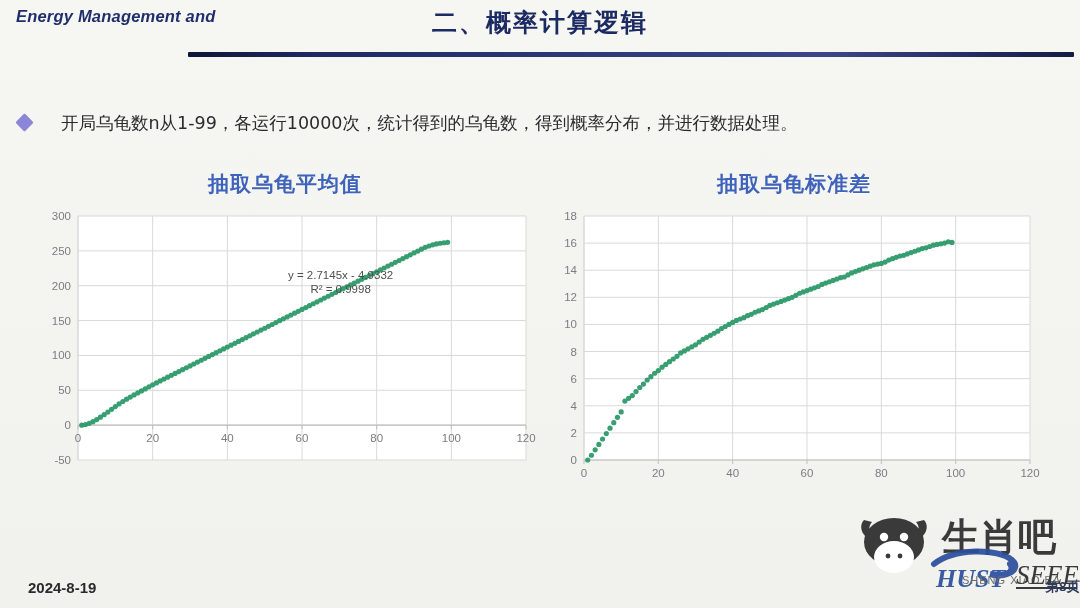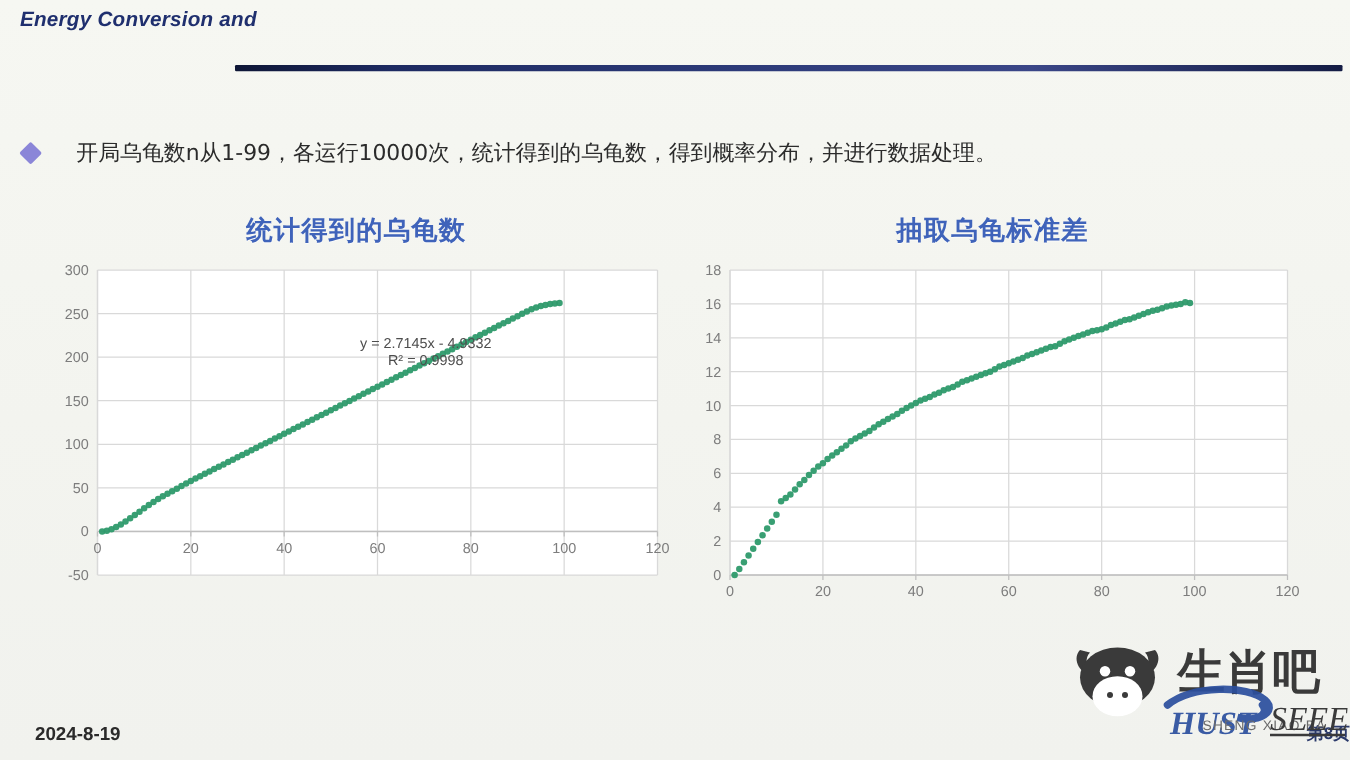--- a/index.html
+++ b/index.html
@@ -157,33 +157,34 @@
     pointer-events: none;
   }
   .watermark svg { display: block; }
 </style>
 </head>
 <body>
 
 <div class="slide">
 
   <div class="lab-logo">
-    <span>Energy Conversion and</span>
+    <span>Energy Management and</span>
   </div>
 
+  <div class="header-title">二、概率计算逻辑</div>
 
   <div class="header-rule"></div>
 
   <div class="bullet-row">
     <span class="bullet-diamond"></span>
     <span class="bullet-text">开局乌龟数n从1-99，各运行10000次，统计得到的乌龟数，得到概率分布，并进行数据处理。</span>
   </div>
 
   <div class="chart-block" id="chart-left">
-    <div class="chart-title">统计得到的乌龟数</div>
+    <div class="chart-title">抽取乌龟平均值</div>
     <div class="plot-wrap">
       <svg id="svg-mean" viewBox="0 0 510 288" preserveAspectRatio="none">
           <rect x="48" y="10" width="448" height="244" fill="#ffffff"></rect>
           <line x1="48" y1="254" x2="496" y2="254" stroke="#d9d9d9" stroke-width="1"></line>
           <line x1="48" y1="219.14285714285714" x2="496" y2="219.14285714285714" stroke="#d9d9d9" stroke-width="1"></line>
           <line x1="48" y1="184.28571428571428" x2="496" y2="184.28571428571428" stroke="#d9d9d9" stroke-width="1"></line>
           <line x1="48" y1="149.42857142857144" x2="496" y2="149.42857142857144" stroke="#d9d9d9" stroke-width="1"></line>
           <line x1="48" y1="114.57142857142858" x2="496" y2="114.57142857142858" stroke="#d9d9d9" stroke-width="1"></line>
           <line x1="48" y1="79.71428571428572" x2="496" y2="79.71428571428572" stroke="#d9d9d9" stroke-width="1"></line>
           <line x1="48" y1="44.85714285714286" x2="496" y2="44.85714285714286" stroke="#d9d9d9" stroke-width="1"></line>

